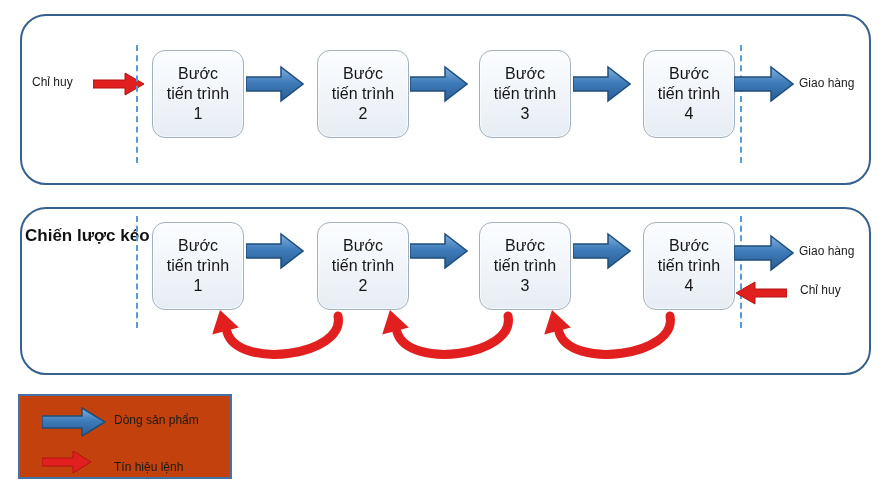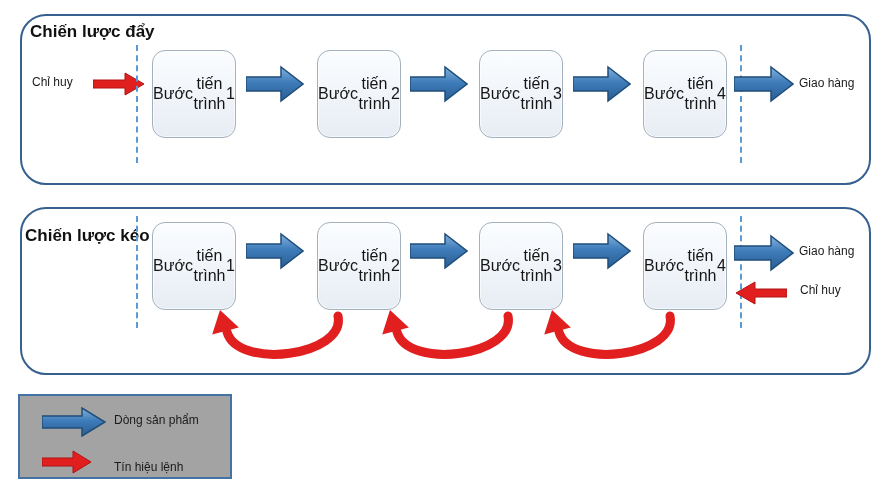--- a/index.html
+++ b/index.html
@@ -33,62 +33,61 @@
     color:#1b1b1b;
     white-space:nowrap;
   }
   .dash-line {
     position:absolute;
     width:0;
     border-left:2px dashed #5b9bd5;
   }
   .step-box {
     position:absolute;
-    width:84px; height:88px;
+    width:92px; height:88px;
     border:1.5px solid #a3b1bd;
     border-radius:13px;
     background:linear-gradient(180deg,#fbfdff 0%,#f0f4f9 55%,#e7edf4 100%);
     box-shadow:inset 0 0 0 1px rgba(255,255,255,.6);
     display:flex;
-    flex-direction:row;
+    flex-direction:column;
     align-items:center;
     justify-content:center;
     text-align:center;
     font-size:16px;
     line-height:1.25;
     color:#151515;
   }
   .arrow { position:absolute; }
   .legend {
     position:absolute;
     left:18px; top:394px;
     width:214px; height:85px;
     border:2.5px solid #4472a4;
-    background:#a3a3a3;
+    background:#c2410c;
   }
   svg { display:block; }
 </style>
 </head>
 <body>
 
 <svg width="0" height="0" style="position:absolute" aria-hidden="true">
   <defs>
     <linearGradient id="blueGrad" x1="0" y1="0" x2="0" y2="1">
       <stop offset="0%" stop-color="#84b1dc"></stop>
       <stop offset="45%" stop-color="#3e7cba"></stop>
       <stop offset="100%" stop-color="#2a5d94"></stop>
     </linearGradient>
   </defs>
 </svg>
 
 <div class="stage">
 
   <div class="panel" style="left:20px;top:14px;width:851px;height:171px;"></div>
 
-  <div class="panel-title" style="left:30px;top:22px;">Chiến lược đẩy</div>
 
   <div class="side-label" style="left:32px;top:75px;">Chỉ huy</div>
 
   <div class="arrow" style="left:93px;top:72px;">
     <svg width="52" height="24" viewBox="0 0 52 24">
       <polygon points="0,8 32,8 32,1 51,12 32,23 32,16 0,16" fill="#e11f1f" stroke="#b01414" stroke-width="1"></polygon>
     </svg>
   </div>
 
   <div class="dash-line" style="left:136px;top:45px;height:118px;"></div>

